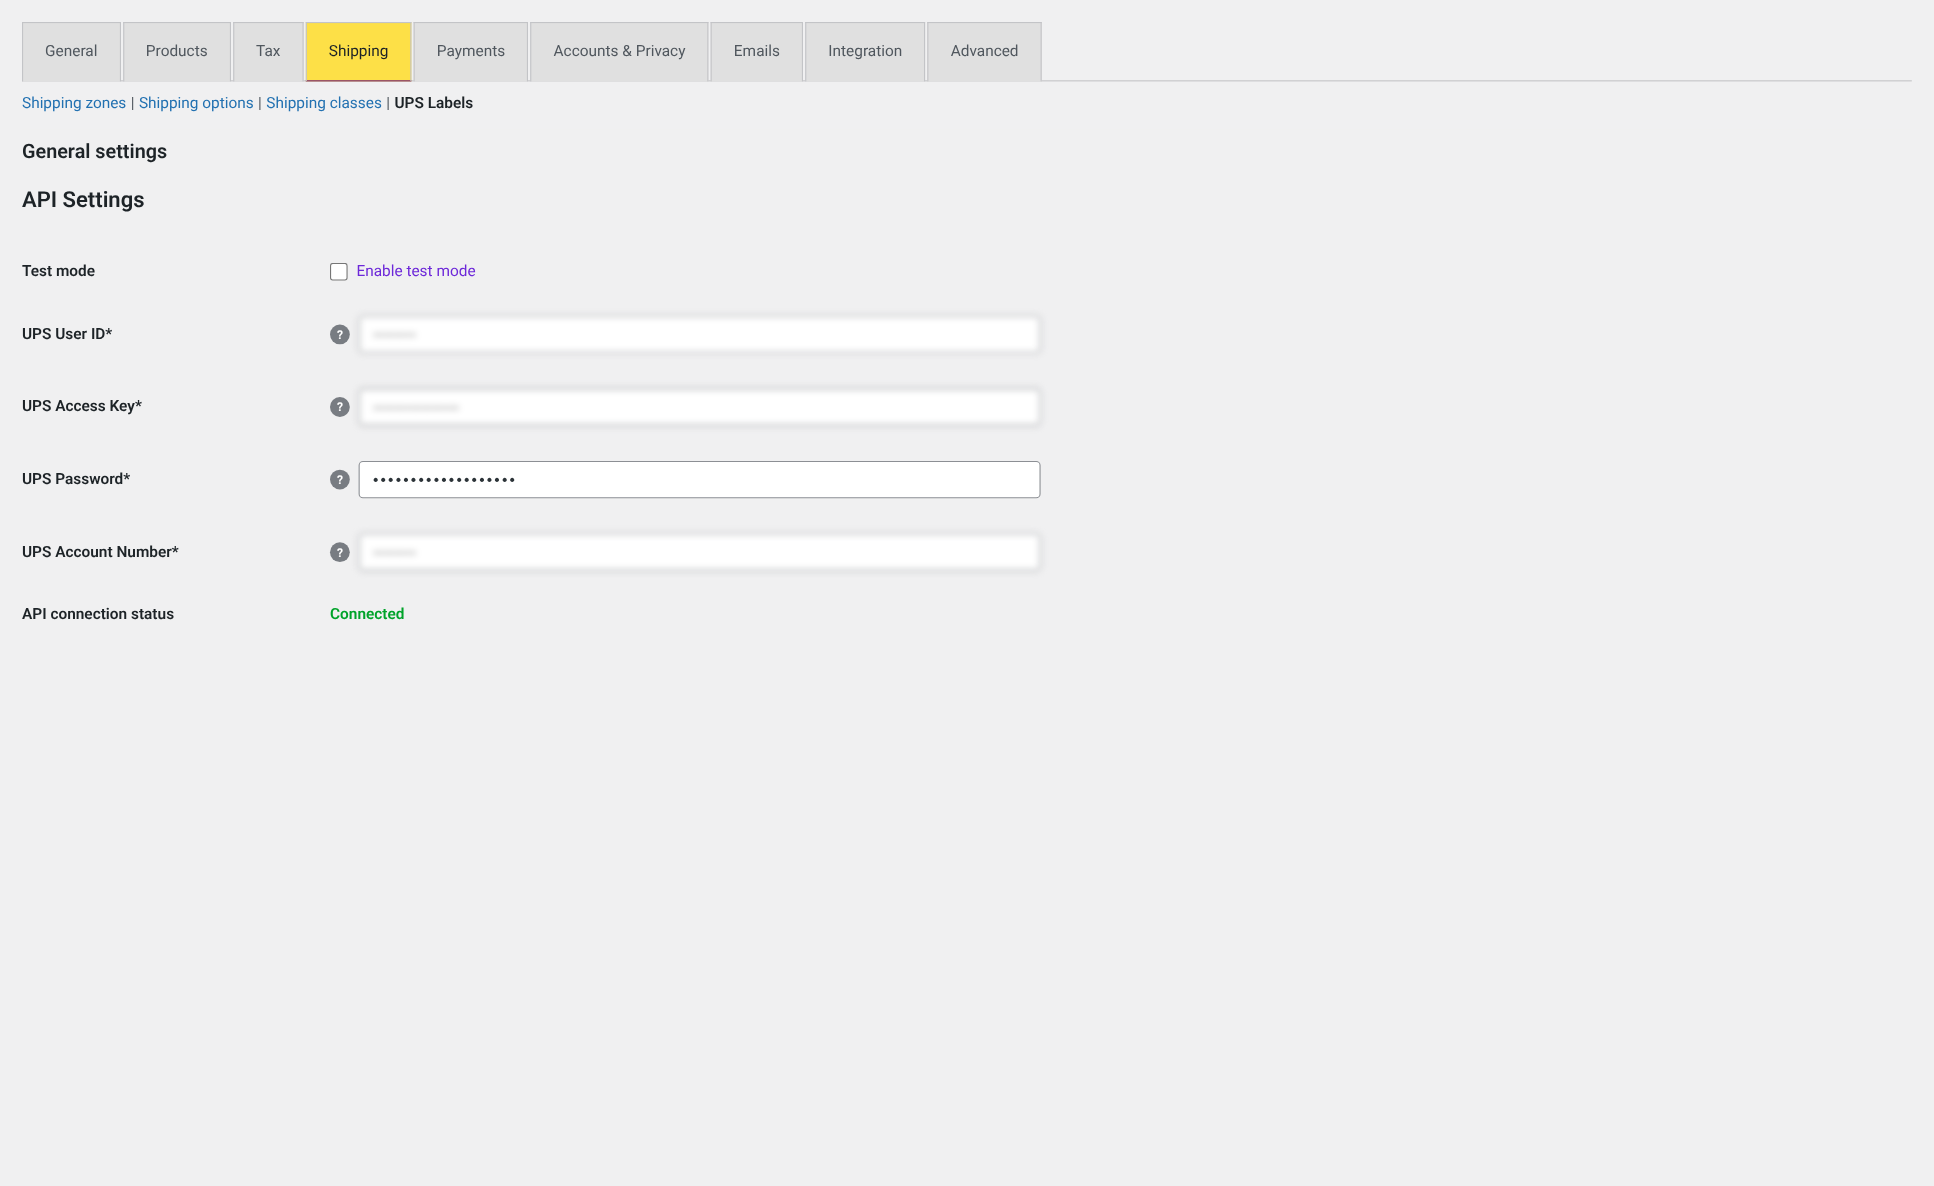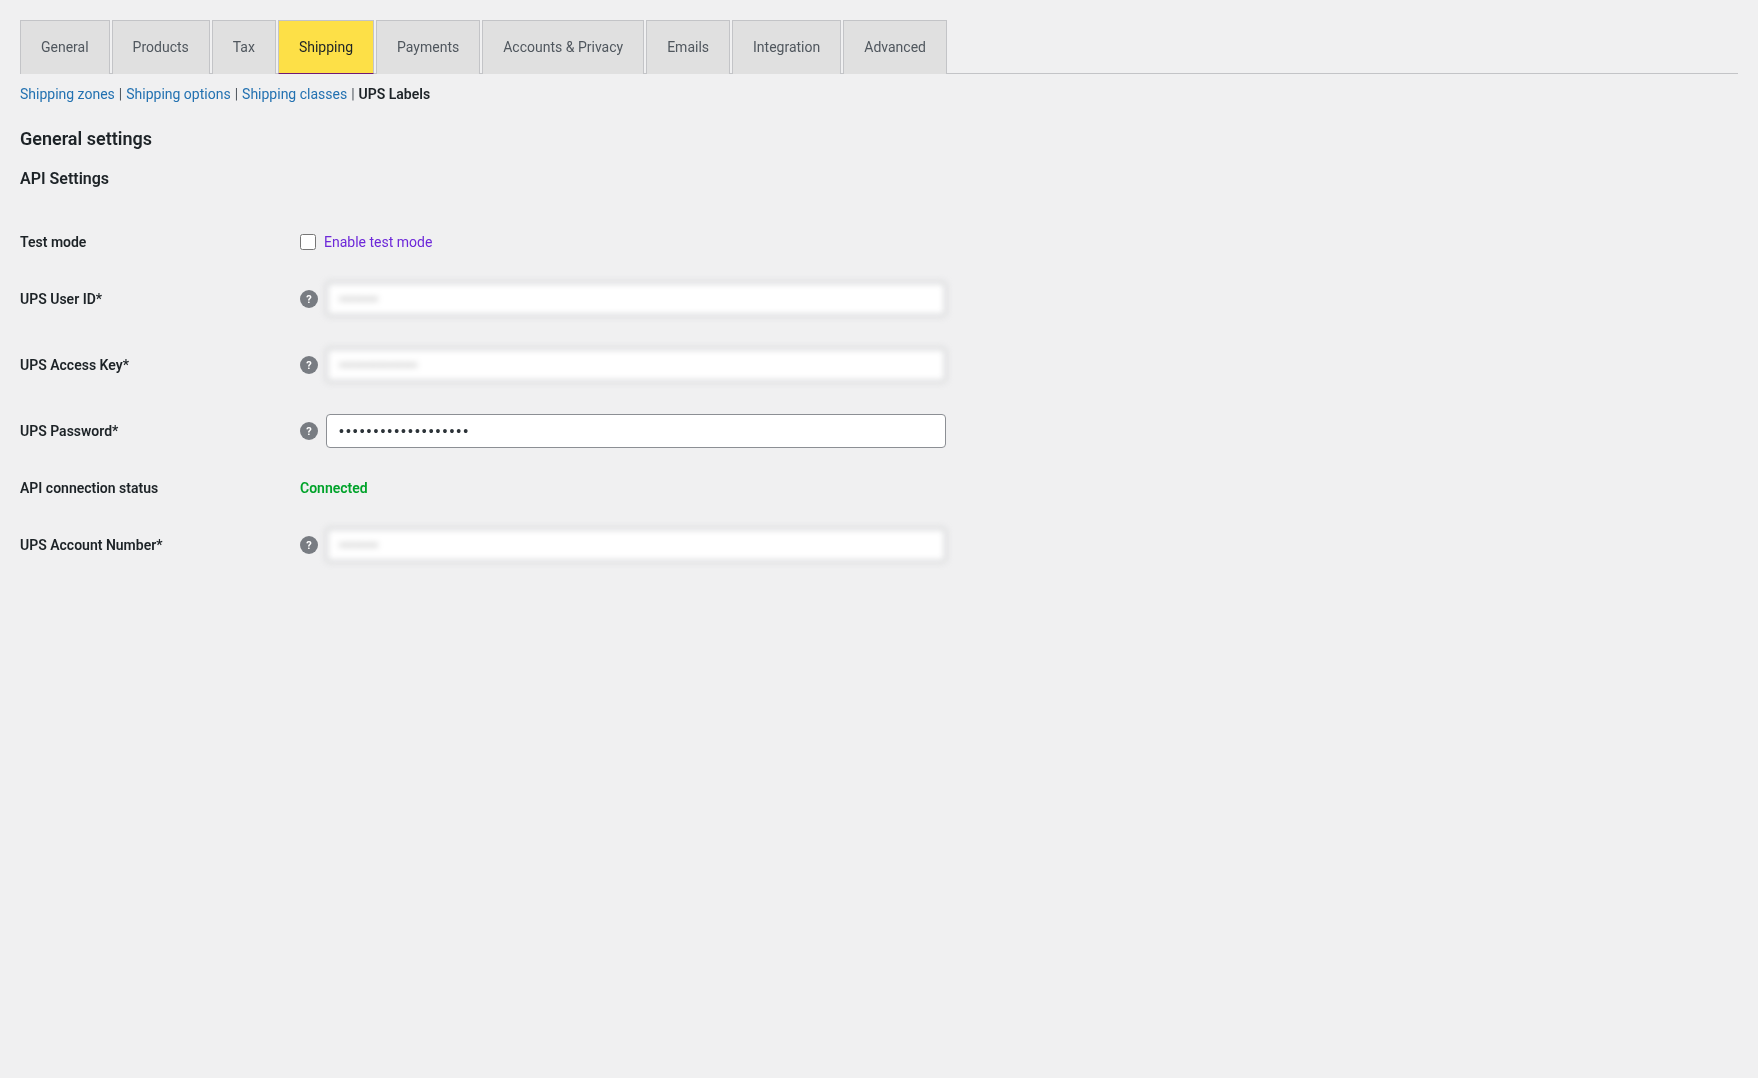--- a/index.html
+++ b/index.html
@@ -67,21 +67,21 @@
       background: #f0f0f1;
       padding: 10px 0 40px 0;
     }
     .section-title {
       font-size: 18px;
       font-weight: 600;
       color: #1d2327;
       margin-bottom: 8px;
     }
     .sub-section-title {
-      font-size: 16px;
+      font-size: 20px;
       font-weight: 600;
       color: #1d2327;
       margin-top: 20px;
       margin-bottom: 30px;
     }
     
     .form-table {
       width: 100%;
       border-collapse: collapse;
     }
@@ -212,28 +212,28 @@
           <tr>
             <td class="field-label">UPS Password*</td>
             <td class="field-value">
               <div class="field-help-row">
                 <span class="help-icon">?</span>
                 <input class="text-input" type="password" value="passwordvalue123456" style="letter-spacing: 2px;">
               </div>
             </td>
           </tr>
           <tr>
+            <td class="field-label">UPS Account Number*</td>
+            <td class="field-value">
+              <div class="field-help-row">
+                <span class="help-icon">?</span>
+                <input class="text-input" type="text" value="••••••••" style="color: rgb(187, 187, 187); filter: blur(3px);">
+              </div>
+            </td>
+          </tr>
+          <tr>
             <td class="field-label">API connection status</td>
             <td class="field-value"><span class="status-connected">Connected</span></td>
-          </tr>
-          <tr>
-            <td class="field-label">UPS Account Number*</td>
-            <td class="field-value">
-              <div class="field-help-row">
-                <span class="help-icon">?</span>
-                <input class="text-input" type="text" value="••••••••" style="color: rgb(187, 187, 187); filter: blur(3px);">
-              </div>
-            </td>
           </tr>
         </tbody>
     </table>
   </div>
 </div>
 
 </body></html>

